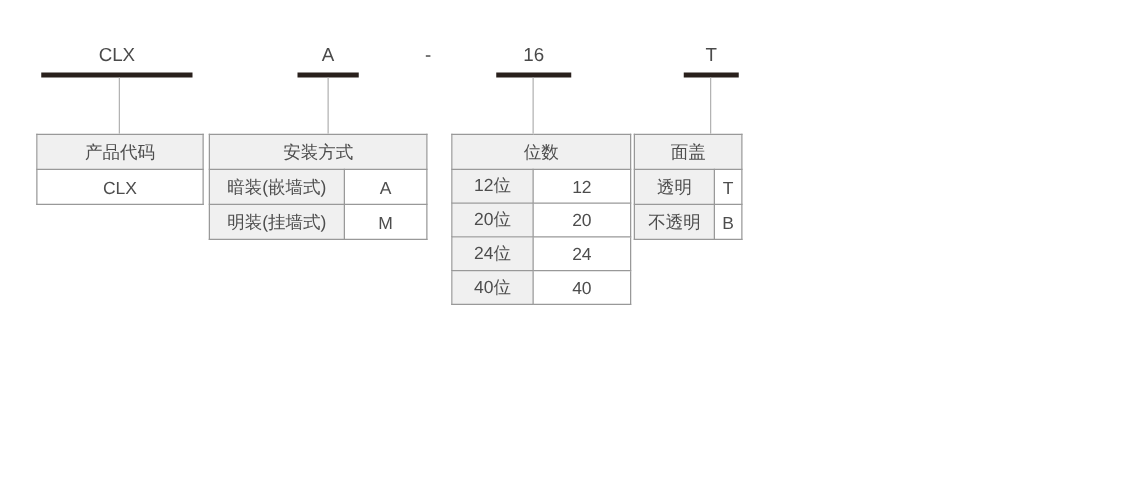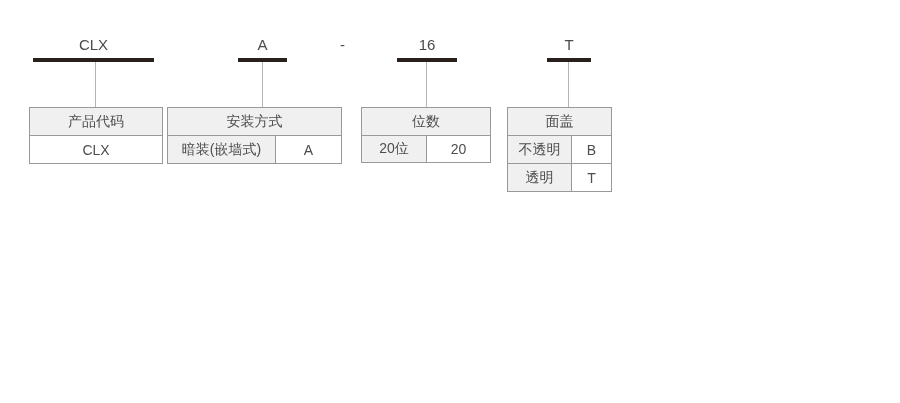--- a/index.html
+++ b/index.html
@@ -76,26 +76,26 @@
   .g0 table       { left: 29px;  width: 134px; }
 
   .g1 .code-label { left: 238px; width: 49px; }
   .g1 .bar        { left: 238px; width: 49px; }
   .g1 .connector  { left: 262px; }
   .g1 table       { left: 167px; width: 175px; }
 
   .g2 .code-label { left: 397px; width: 60px; }
   .g2 .bar        { left: 397px; width: 60px; }
   .g2 .connector  { left: 426px; }
-  .g2 table       { left: 361px; width: 130px; }
+  .g2 table       { left: 361px; width: 144px; }
 
   .g3 .code-label { left: 547px; width: 44px; }
   .g3 .bar        { left: 547px; width: 44px; }
   .g3 .connector  { left: 568px; }
-  .g3 table       { left: 507px; width: 105px; }
+  .g3 table       { left: 507px; width: 87px; }
 </style>
 </head>
 <body>
 
 <div class="canvas">
 
   <div class="separator-label">-</div>
 
   <div class="group g0">
     <div class="code-label">CLX</div>
@@ -127,42 +127,58 @@
       <thead>
         <tr>
           <th colspan="2">安装方式</th>
         </tr>
       </thead>
       <tbody>
           <tr>
             <td>暗装(嵌墙式)</td>
             <td>A</td>
           </tr>
+          <tr>
+            <td>明装(挂墙式)</td>
+            <td>M</td>
+          </tr>
         </tbody>
     </table>
   </div>
 
   <div class="group g2">
     <div class="code-label">16</div>
     <div class="bar"></div>
     <div class="connector"></div>
     <table class="lookup two-col dense">
       <colgroup>
           <col style="width:65px">
           <col>
         </colgroup>
       <thead>
         <tr>
           <th colspan="2">位数</th>
         </tr>
       </thead>
       <tbody>
           <tr>
+            <td>12位</td>
+            <td>12</td>
+          </tr>
+          <tr>
             <td>20位</td>
             <td>20</td>
+          </tr>
+          <tr>
+            <td>24位</td>
+            <td>24</td>
+          </tr>
+          <tr>
+            <td>40位</td>
+            <td>40</td>
           </tr>
         </tbody>
     </table>
   </div>
 
   <div class="group g3">
     <div class="code-label">T</div>
     <div class="bar"></div>
     <div class="connector"></div>
     <table class="lookup two-col">
@@ -170,24 +186,24 @@
           <col style="width:64px">
           <col>
         </colgroup>
       <thead>
         <tr>
           <th colspan="2">面盖</th>
         </tr>
       </thead>
       <tbody>
           <tr>
+            <td>透明</td>
+            <td>T</td>
+          </tr>
+          <tr>
             <td>不透明</td>
             <td>B</td>
           </tr>
-          <tr>
-            <td>透明</td>
-            <td>T</td>
-          </tr>
         </tbody>
     </table>
   </div>
 
 </div>
 
 </body></html>

